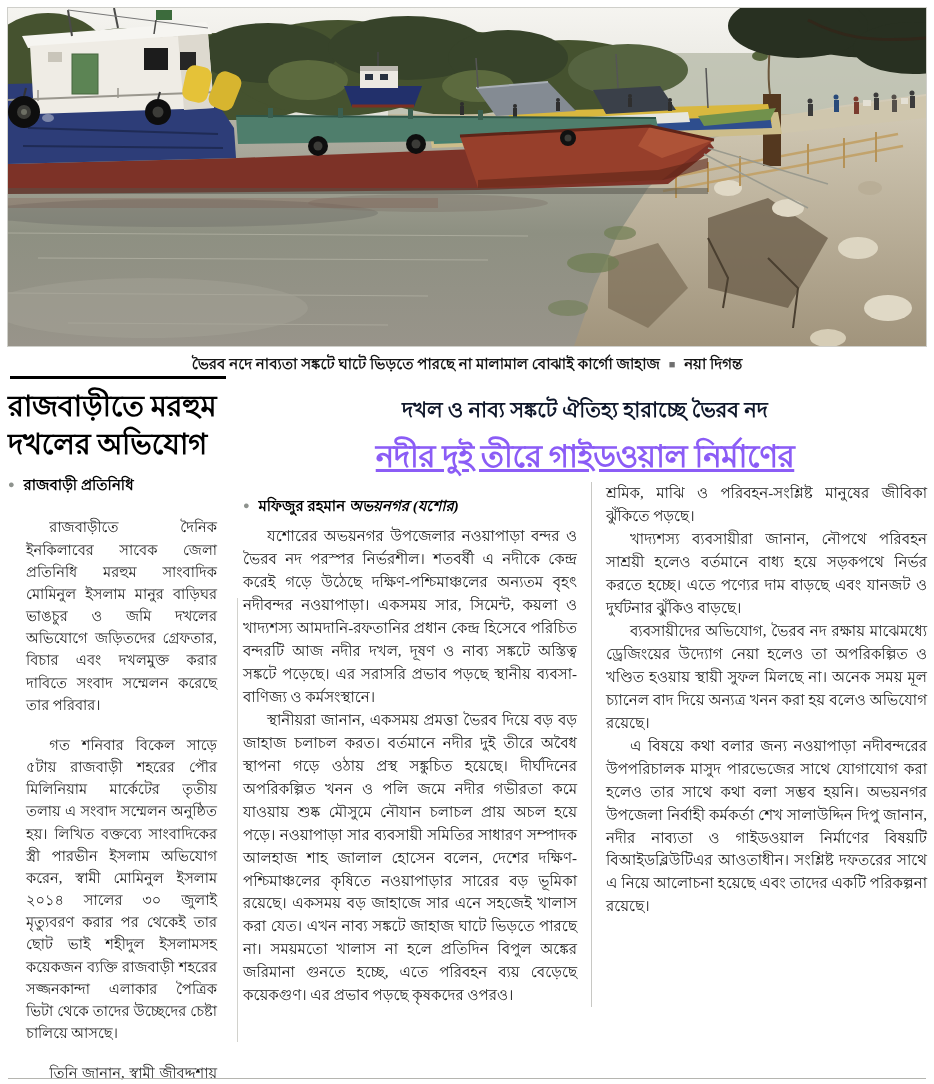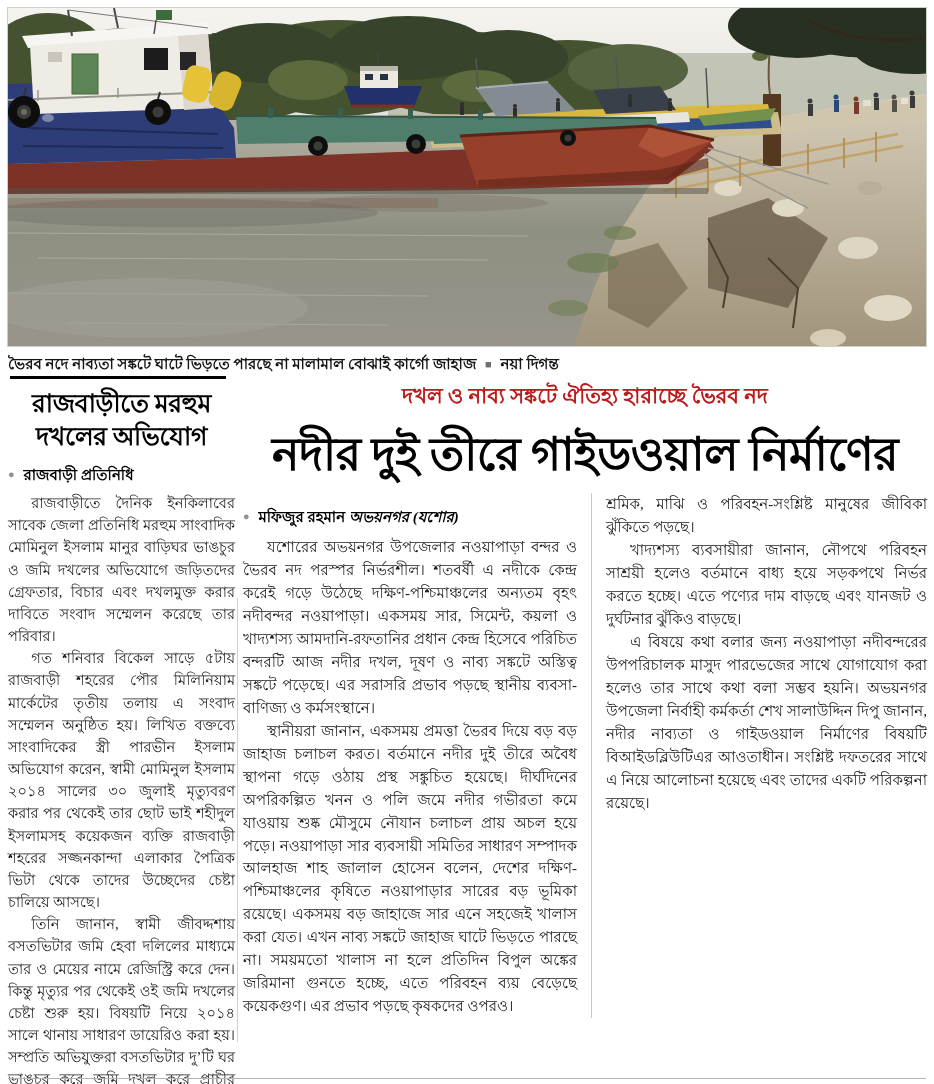--- a/index.html
+++ b/index.html
@@ -6,39 +6,39 @@
   body{font-family:"Liberation Serif","DejaVu Serif",serif;}
   .page{position:relative;width:934px;height:1084px;background:#fff;overflow:hidden;}
 
   
   .photo-frame{position:absolute;left:7px;top:7px;width:920px;height:340px;
     border:1px solid #cfcfca;box-sizing:border-box;background:#dddcd4;}
   .photo-frame svg{display:block;width:100%;height:100%;}
 
   
   .caption-row{position:absolute;left:8px;top:352px;width:918px;
-    font-size:15px;font-weight:bold;color:#141414;white-space:nowrap;}
+    font-size:15px;font-weight:bold;color:#141414;white-space:nowrap;text-align:center;}
   .credit-sep{color:#6f6f6f;font-size:11px;padding:0 5px;vertical-align:1px;}
 
   
   .side{position:absolute;left:8px;top:376px;width:227px;}
   .side-rule{height:3px;background:#000;width:216px;margin:0 0 9px 2px;}
-  .side-h{font-size:25px;font-weight:800;line-height:1.3;color:#000;letter-spacing:-.3px;text-align:center;}
+  .side-h{font-size:29px;font-weight:800;line-height:1.3;color:#000;letter-spacing:-.3px;}
   .byline{margin:10px 0 4px;font-size:15px;color:#000;}
   .byline .bname{font-weight:bold;}
   .bullet{color:#8e938e;font-size:11px;margin-right:5px;vertical-align:2px;}
   .body-text{font-size:14.6px;line-height:1.52;text-align:justify;color:#1b1b1b;}
-  .body-text p{margin:0;text-indent:1.6em;}
+  .body-text p{margin:18px;text-indent:1.6em;}
   .body-text p.cont{text-indent:0;}
 
   
   .main{position:absolute;left:243px;top:378px;width:684px;}
-  .kicker{text-align:center;font-size:21px;font-weight:700;color:#b91c1c;margin:2px 0 2px;}
-  .main-h{text-align:center;font-size:46px;font-weight:800;line-height:1.66;
-    color:#000000;letter-spacing:-.5px;}
+  .kicker{text-align:center;font-size:21px;font-weight:700;color:#0f172a;margin:16px 0 2px;}
+  .main-h{text-align:center;font-size:31px;font-weight:800;line-height:1.66;
+    color:#8b5cf6;letter-spacing:-.5px;text-decoration:underline;}
   .main-byline{margin:12px 0 6px;font-size:15px;color:#000;}
   .main-byline .loc{font-style:italic;font-weight:bold;}
   .cols{display:flex;align-items:stretch;}
   .colA{width:348px;padding-right:14px;box-sizing:border-box;}
   .colB{flex:1;border-left:1px solid #c8c8c4;padding-left:14px;box-sizing:border-box;}
   .cols .body-text{font-size:15px;line-height:1.53;}
   .cols .body-text p{margin:0;}
 
   .vrule-left{position:absolute;left:237px;top:598px;width:1px;height:444px;background:#d2d2cd;}
   .bottom-rule{position:absolute;left:8px;top:1078px;width:918px;height:1px;background:#b5b5b0;}
@@ -312,20 +312,21 @@
         <div class="body-text">
           <p>যশোরের অভয়নগর উপজেলার নওয়াপাড়া বন্দর ও ভৈরব নদ পরস্পর নির্ভরশীল। শতবর্ষী এ নদীকে কেন্দ্র করেই গড়ে উঠেছে দক্ষিণ-পশ্চিমাঞ্চলের অন্যতম বৃহৎ নদীবন্দর নওয়াপাড়া। একসময় সার, সিমেন্ট, কয়লা ও খাদ্যশস্য আমদানি-রফতানির প্রধান কেন্দ্র হিসেবে পরিচিত বন্দরটি আজ নদীর দখল, দূষণ ও নাব্য সঙ্কটে অস্তিত্ব সঙ্কটে পড়েছে। এর সরাসরি প্রভাব পড়ছে স্থানীয় ব্যবসা-বাণিজ্য ও কর্মসংস্থানে।</p>
           <p>স্থানীয়রা জানান, একসময় প্রমত্তা ভৈরব দিয়ে বড় বড় জাহাজ চলাচল করত। বর্তমানে নদীর দুই তীরে অবৈধ স্থাপনা গড়ে ওঠায় প্রস্থ সঙ্কুচিত হয়েছে। দীর্ঘদিনের অপরিকল্পিত খনন ও পলি জমে নদীর গভীরতা কমে যাওয়ায় শুষ্ক মৌসুমে নৌযান চলাচল প্রায় অচল হয়ে পড়ে। নওয়াপাড়া সার ব্যবসায়ী সমিতির সাধারণ সম্পাদক আলহাজ শাহ জালাল হোসেন বলেন, দেশের দক্ষিণ-পশ্চিমাঞ্চলের কৃষিতে নওয়াপাড়ার সারের বড় ভূমিকা রয়েছে। একসময় বড় জাহাজে সার এনে সহজেই খালাস করা যেত। এখন নাব্য সঙ্কটে জাহাজ ঘাটে ভিড়তে পারছে না। সময়মতো খালাস না হলে প্রতিদিন বিপুল অঙ্কের জরিমানা গুনতে হচ্ছে, এতে পরিবহন ব্যয় বেড়েছে কয়েকগুণ। এর প্রভাব পড়ছে কৃষকদের ওপরও।</p>
 
         </div>
       </div>
       <div class="colB">
         <div class="body-text">
           <p class="cont">শ্রমিক, মাঝি ও পরিবহন-সংশ্লিষ্ট মানুষের জীবিকা ঝুঁকিতে পড়ছে।</p>
           <p>খাদ্যশস্য ব্যবসায়ীরা জানান, নৌপথে পরিবহন সাশ্রয়ী হলেও বর্তমানে বাধ্য হয়ে সড়কপথে নির্ভর করতে হচ্ছে। এতে পণ্যের দাম বাড়ছে এবং যানজট ও দুর্ঘটনার ঝুঁকিও বাড়ছে।</p>
+          <p>ব্যবসায়ীদের অভিযোগ, ভৈরব নদ রক্ষায় মাঝেমধ্যে ড্রেজিংয়ের উদ্যোগ নেয়া হলেও তা অপরিকল্পিত ও খণ্ডিত হওয়ায় স্থায়ী সুফল মিলছে না। অনেক সময় মূল চ্যানেল বাদ দিয়ে অন্যত্র খনন করা হয় বলেও অভিযোগ রয়েছে।</p>
           <p>এ বিষয়ে কথা বলার জন্য নওয়াপাড়া নদীবন্দরের উপপরিচালক মাসুদ পারভেজের সাথে যোগাযোগ করা হলেও তার সাথে কথা বলা সম্ভব হয়নি। অভয়নগর উপজেলা নির্বাহী কর্মকর্তা শেখ সালাউদ্দিন দিপু জানান, নদীর নাব্যতা ও গাইডওয়াল নির্মাণের বিষয়টি বিআইডব্লিউটিএর আওতাধীন। সংশ্লিষ্ট দফতরের সাথে এ নিয়ে আলোচনা হয়েছে এবং তাদের একটি পরিকল্পনা রয়েছে।</p>
         </div>
       </div>
     </div>
   </div>
 
   <div class="vrule-left"></div>
   <div class="bottom-rule"></div>
 </div>
 

